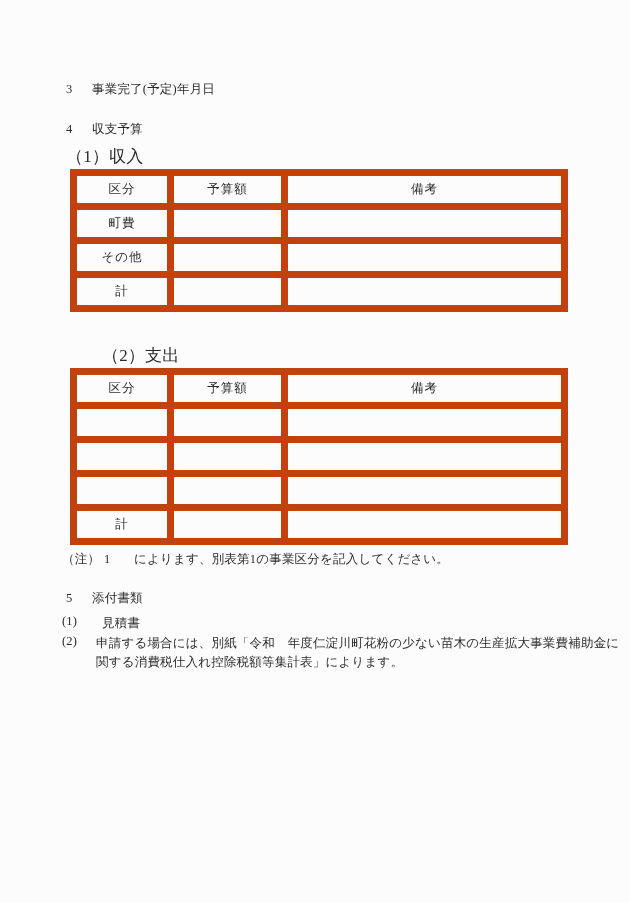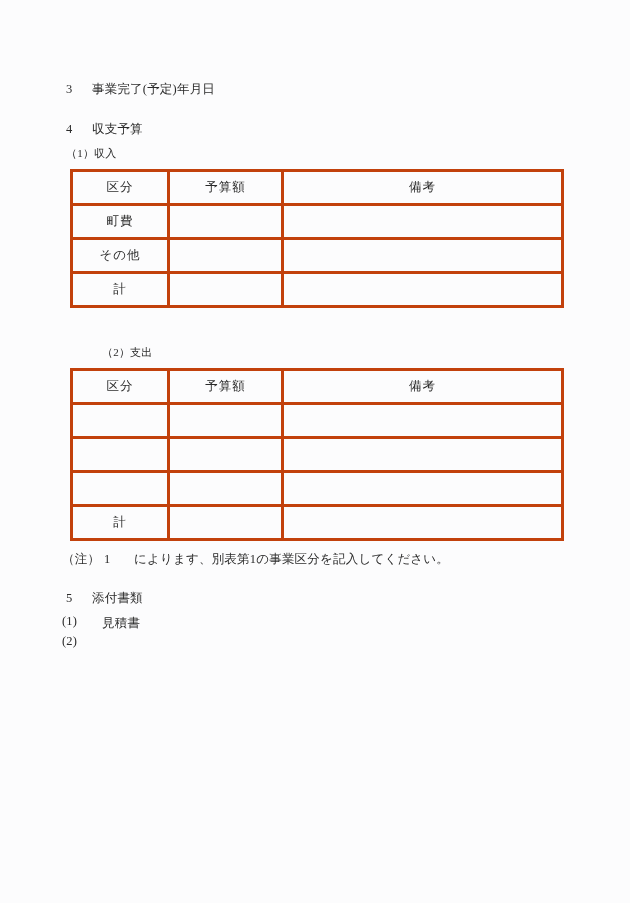--- a/index.html
+++ b/index.html
@@ -31,38 +31,38 @@
     font-size: 12.5px;
     line-height: 1;
     white-space: nowrap;
     letter-spacing: 0.2px;
   }
   .heading .num {
     display: inline-block;
     width: 26px;
   }
   .sublabel {
-    font-size: 11px;
+    font-size: 17px;
     line-height: 1;
     white-space: nowrap;
     letter-spacing: 0.2px;
     text-align: center;
   }
 
   
   .budget-table {
     position: absolute;
     border-collapse: collapse;
     table-layout: fixed;
     font-size: 12.5px;
     background: transparent;
   }
   .budget-table td,
   .budget-table th {
-    border: 3px solid #c2410c;
+    border: 7px solid #c2410c;
     padding: 0;
     text-align: center;
     vertical-align: middle;
     font-weight: normal;
     color: #2b2b2b;
     letter-spacing: 1px;
   }
   .col-kubun  { width: 97px; }
   .col-yosan  { width: 114px; }
   .col-bikou  { width: 280px; }
@@ -201,16 +201,18 @@
   <div class="list-item" style="left:62px; top:614px; width:505px;">
     <span class="marker">(1)</span>
     <span class="body">
       <span class="ln">見積書</span>
     </span>
   </div>
 
   <div class="list-item" style="left:62px; top:634px; width:510px;">
     <span class="marker">(2)</span>
     <span class="body">
+      <span class="ln cont">申請する場合には、別紙「令和　年度仁淀川町花粉の少ない苗木の生産拡大事業費補助金に</span>
+      <span class="ln cont">関する消費税仕入れ控除税額等集計表」によります。</span>
     </span>
   </div>
 
 </div>
 
 </body></html>

